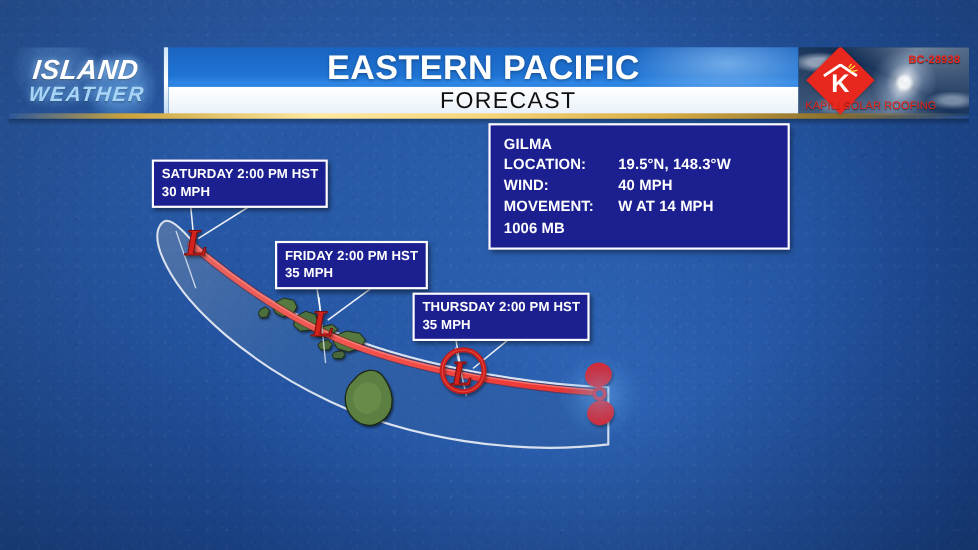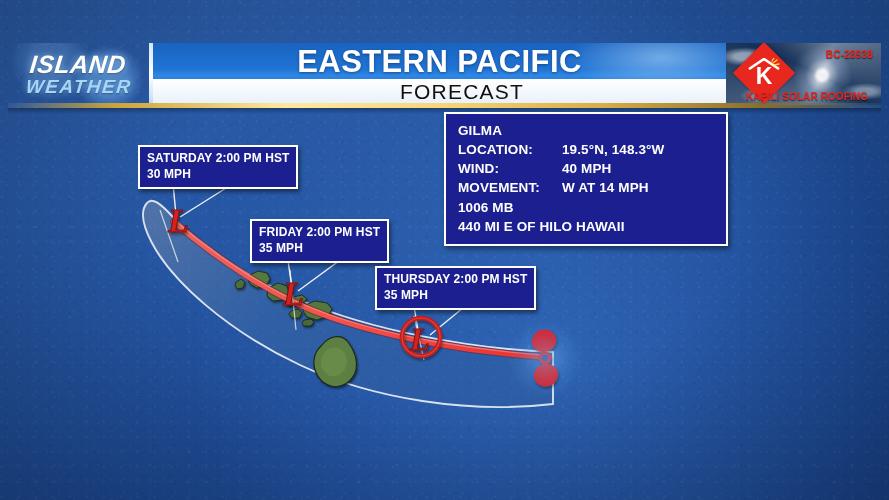--- a/index.html
+++ b/index.html
@@ -234,26 +234,26 @@
     top: 6px;
     z-index: 6;
     color: #e8281e;
     font-size: 10px;
     font-weight: bold;
     letter-spacing: 0.2px;
     text-shadow: 0 1px 1px rgba(0,0,0,0.6);
   }
   .sponsor-name {
     position: absolute;
-    left: 20px;
+    left: 6px;
     bottom: 3px;
     z-index: 6;
     color: #e8281e;
     font-size: 10px;
-    font-weight: bold;
+    font-weight: normal;
     letter-spacing: 0.1px;
     text-shadow: 0 1px 1px rgba(0,0,0,0.55);
   }
 
   .hdr-gold {
     position: absolute;
     left: 8px;
     top: 103px;
     width: 873px;
     height: 5px;
@@ -275,21 +275,21 @@
     height: 6px;
     background: linear-gradient(180deg, rgba(0,0,0,0.30) 0%, rgba(0,0,0,0) 100%);
   }
 
   
   .infobox {
     position: absolute;
     left: 444px;
     top: 112px;
     width: 248px;
-    padding: 7px 20px 8px 12px;
+    padding: 7px 10px 8px 12px;
     background: #1b1f8f;
     border: 2px solid #ffffff;
     box-shadow: 2px 3px 5px rgba(0,0,0,0.45);
     color: #ffffff;
     font-size: 13.5px;
     font-weight: bold;
     letter-spacing: 0.1px;
     line-height: 1.42;
   }
   .info-row { display: flex; }
@@ -483,21 +483,20 @@
       <span class="info-label">WIND:</span>
       <span class="info-value">40 MPH</span>
     </div>
     <div class="info-row">
       <span class="info-label">MOVEMENT:</span>
       <span class="info-value">W AT 14 MPH</span>
     </div>
     <div class="info-row">
       <span class="info-value">1006 MB</span>
     </div>
-    <div class="info-foot">440 MI E OF HILO HAWAII</div>
   </div>
 
   <div class="flabel" id="flabel-sat">
     <div>SATURDAY 2:00 PM HST</div>
     <div>30 MPH</div>
   </div>
 
   <div class="flabel" id="flabel-fri">
     <div>FRIDAY 2:00 PM HST</div>
     <div>35 MPH</div>

